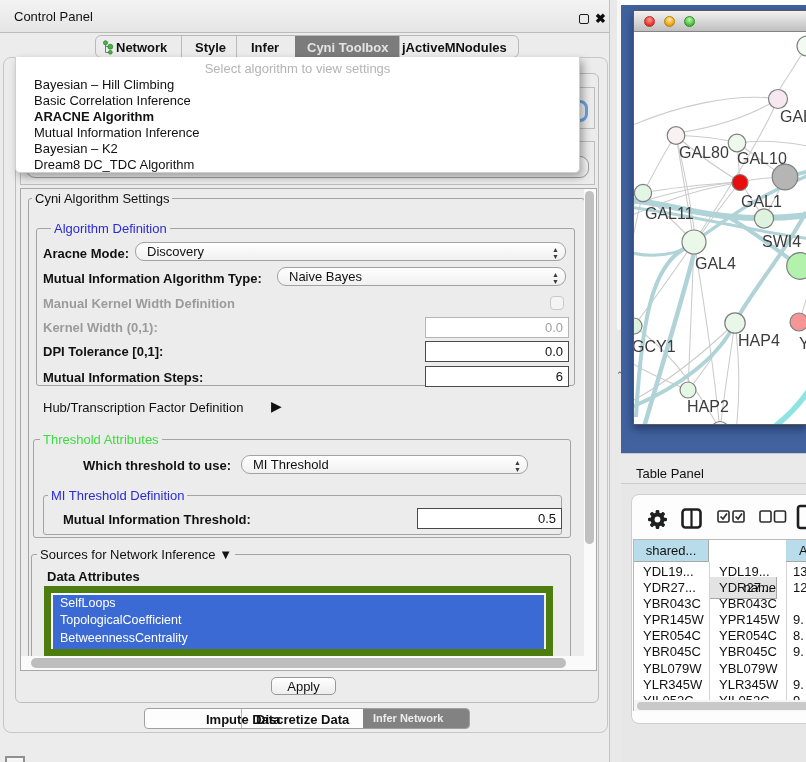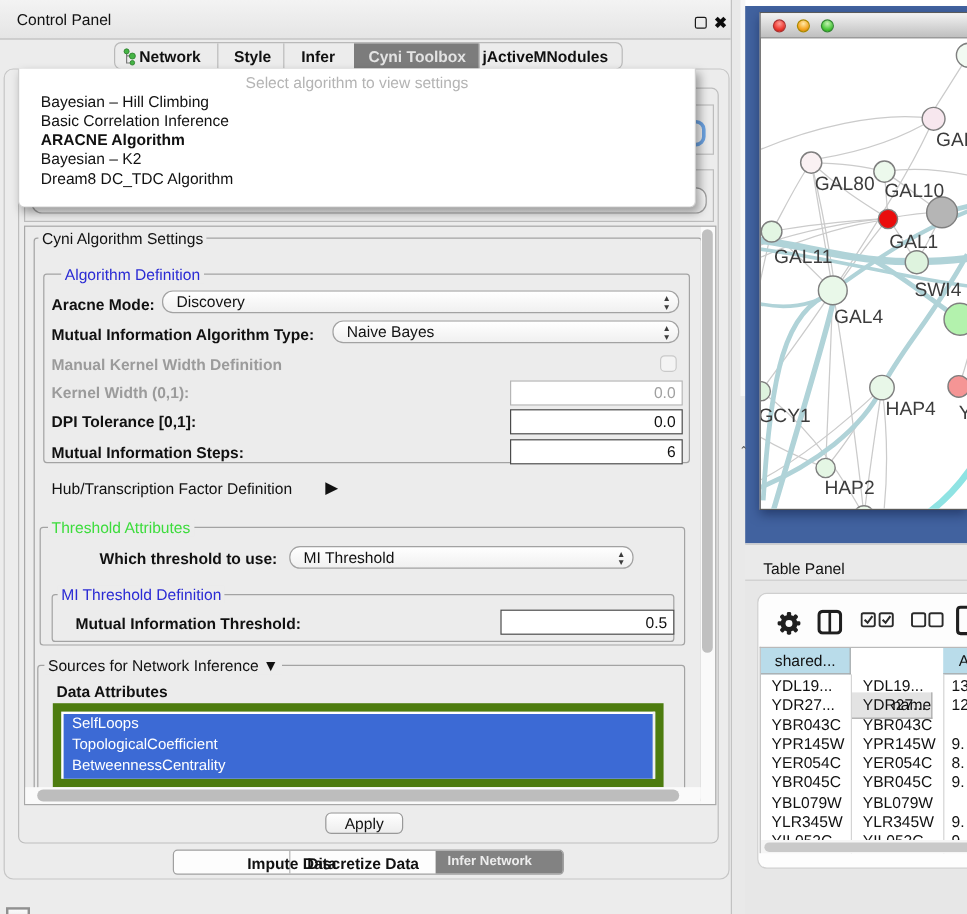--- a/index.html
+++ b/index.html
@@ -124,20 +124,21 @@
 </div>
 
 <div class="abs" style="left:5px;top:756px;width:20px;height:12px;border:2px solid #909090;background:linear-gradient(#fbfbfb,#e8e8e8);"></div>
 
 <div class="abs" style="left:15px;top:57px;width:565px;height:116px;background:#ffffff;border:1px solid #cfcfcf;border-top:none;border-radius:0 0 5px 5px;box-shadow:3px 4px 8px rgba(0,0,0,0.35);">
   <div style="text-align:center;font-size:13px;color:#b4b4b4;margin-top:4px;height:16px;line-height:15px;">Select algorithm to view settings</div>
   <div style="font-size:13px;color:#111;line-height:16px;padding-left:18px;">
     <div>Bayesian – Hill Climbing</div>
     <div>Basic Correlation Inference</div>
     <div style="font-weight:bold;">ARACNE Algorithm</div>
+    <div>Mutual Information Inference</div>
     <div>Bayesian – K2</div>
     <div>Dream8 DC_TDC Algorithm</div>
   </div>
 </div>
 
 <div class="abs" style="left:609px;top:0;width:12px;height:762px;background:#e9e9e9;border-left:1px solid #c2c2c2;"></div>
 <div class="abs" style="left:617px;top:0;width:4px;height:330px;background:#f6f6f6;"></div>
 <div class="abs" style="left:621px;top:0;width:185px;height:5px;background:#ffffff;"></div>
 <div class="abs" style="left:621px;top:5px;width:185px;height:448px;background:#41629f;"></div>
 <div class="abs" style="left:616px;top:370px;width:7px;height:10px;font-size:9px;color:#555;">⌃</div>

